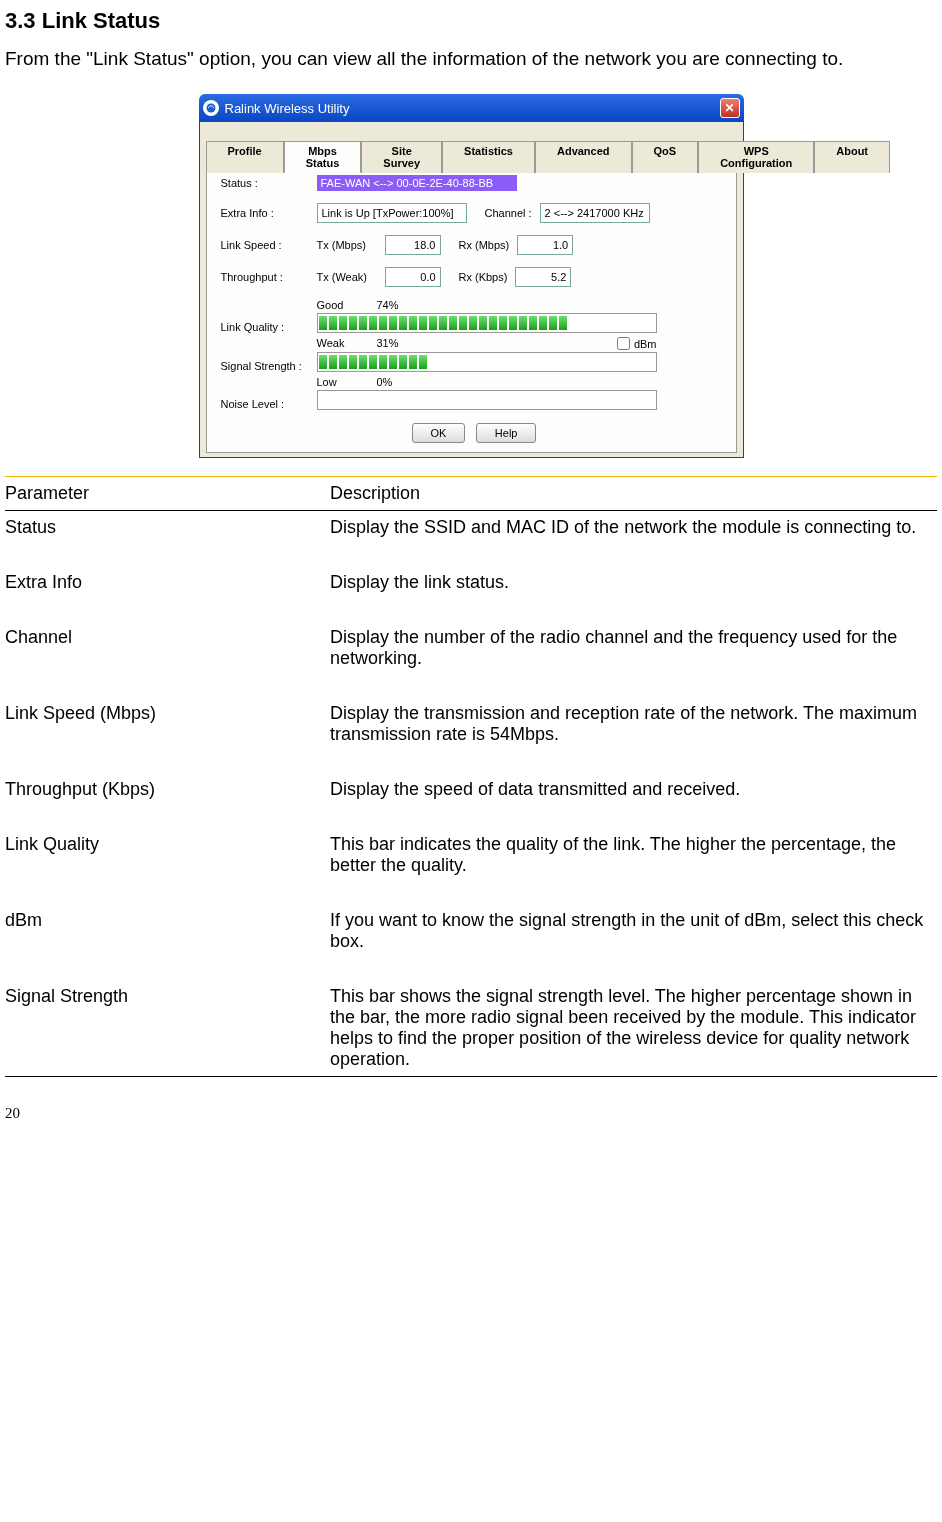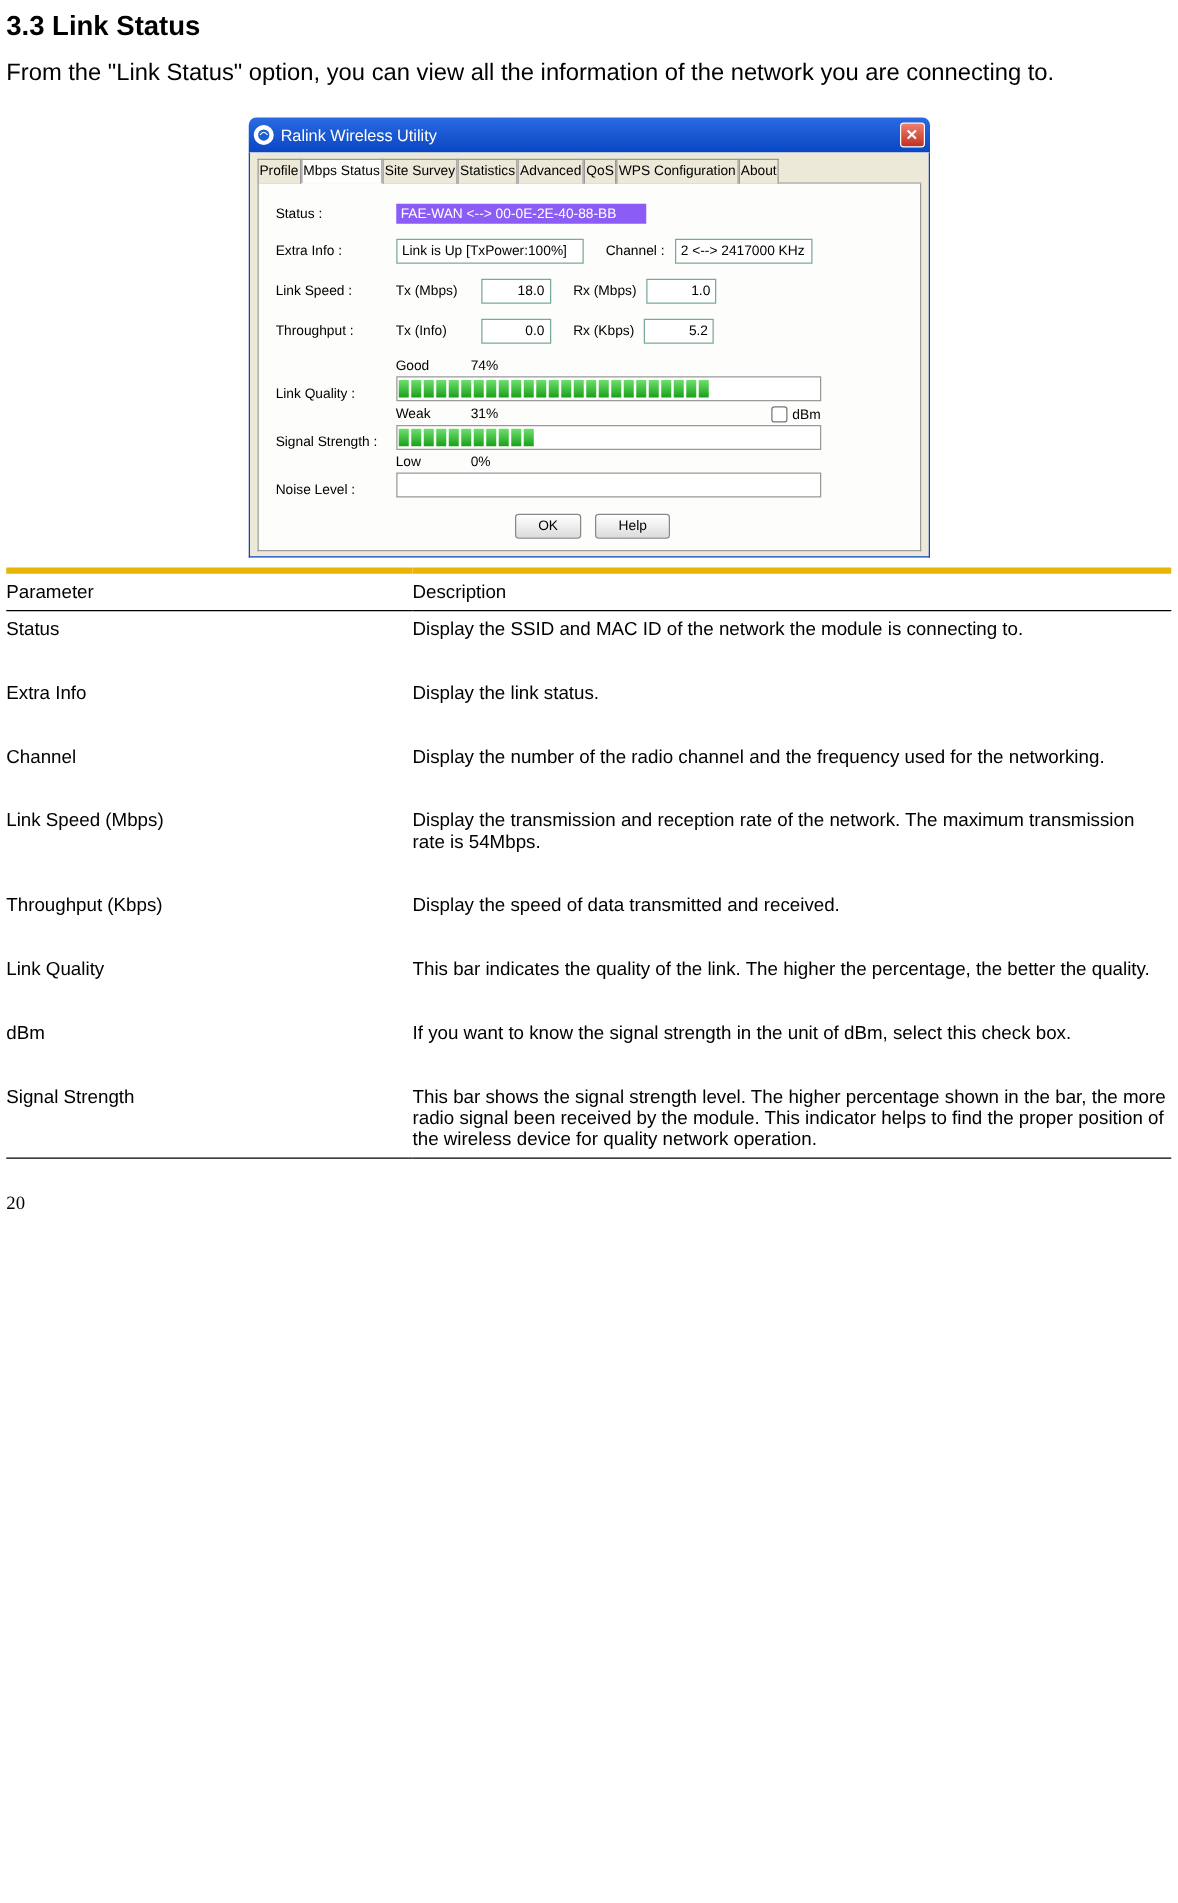--- a/index.html
+++ b/index.html
@@ -1,49 +1,49 @@
 <!DOCTYPE html>
 <html><head>
   <meta charset="utf-8">
   <style>
     * { box-sizing: border-box; margin: 0; padding: 0; }
     body { font-family: Arial, sans-serif; background: #fff; width: 942px; margin: 0 auto; padding: 0 5px 40px; color: #000; }
     .section-heading { font-size: 22px; font-weight: bold; margin: 8px 0 14px; }
     .intro-text { font-size: 19px; margin-bottom: 24px; }
-    .screenshot-wrap { text-align: center; margin-bottom: 8px; }
+    .screenshot-wrap { text-align: center; margin-bottom: 18px; }
     .screenshot { display: inline-block; width: 545px; }
     .titlebar { background: linear-gradient(to bottom,#2a6ae2,#0a46c2); height: 28px; border-radius: 6px 6px 0 0; display: flex; align-items: center; padding: 0 4px; }
     .titlebar-icon { width: 16px; height: 16px; background:#fff; border-radius:50%; margin-right:6px; display:flex;align-items:center;justify-content:center;}
     .titlebar-icon svg{width:12px;height:12px;}
     .titlebar-text { color:#fff; font-size:13px; flex:1; text-align:left; }
     .close-btn { width:20px; height:20px; background: linear-gradient(to bottom,#f08070,#c03020); border:1px solid #fff; border-radius:3px; color:#fff; font-size:12px; font-weight:bold; line-height:18px; text-align:center; }
     .win-body { background:#ece9d8; border:1px solid #0a46c2; border-top:none; padding:4px 6px 6px; }
     .tabs { display:flex; gap:0; border-bottom:1px solid #999; font-size:11px; }
-    .tab { padding:3px 1px; background:#ece9d8; border:1px solid #999; border-bottom:none; position:relative; top:1px; }
+    .tab { padding:3px 21px; background:#ece9d8; border:1px solid #999; border-bottom:none; position:relative; top:15px;font-weight:bold; }
     .tab.active { background:#fdfdfb; border-bottom:1px solid #fdfdfb; }
     .panel { background:#fdfdfb; border:1px solid #999; border-top:none; padding:16px 14px 38px; text-align:left; font-size:11px; }
     .row { display:flex; align-items:center; margin-bottom:12px; }
     .lbl { width:96px; }
     .status-box { background:#8b5cf6; color:#fff; padding:2px 4px; font-size:11px; width:200px; }
     .inp { border:1px solid #7a9; background:#fff; padding:2px 4px; font-size:11px; height:20px; }
     .inp.med { width:150px; }
     .inp.sml { width:56px; text-align:right; }
     .inp.chn { width:110px; }
     .sublabel { font-size:11px; margin:0 8px 0 18px; }
     .sublabel2 { font-size:11px; margin:0 8px 0 0; width:60px; display:inline-block; }
     .bar-wrap { width:340px; border:1px solid #999; height:20px; background:#fff; display:flex; }
     .seg { width:8px; margin:2px 1px; background: linear-gradient(to bottom,#6de06d,#1aa01a); }
     .bar-label-row { display:flex; width:340px; font-size:11px; margin-bottom:2px; margin-left:96px; }
     .bar-label-row .q1{width:60px;}
     .dbm-check{display:flex;align-items:center; gap:4px; margin-left:auto;}
     .bar-block{display:flex;align-items:flex-end;margin-bottom:4px;}
     .bar-block .lbl{width:96px;}
     .buttons-row{ text-align:center; margin-top:-30px; padding:0 10px 8px;}
     .btn{ display:inline-block; background:linear-gradient(to bottom,#fff,#dcdcdc); border:1px solid #888; border-radius:3px; padding:3px 18px; font-size:11px; margin-left:6px;}
-    .param-table { width:100%; border-collapse:collapse; font-size:15px; border-top:5px solid #eab308; }
+    .param-table { width:100%; border-collapse:collapse; font-size:18px; border-top:1px solid #eab308; }
     .param-table th { text-align:left; font-weight:normal; padding:6px 0; border-bottom:1px solid #000; }
     .param-table td { vertical-align:top; padding:6px 0 28px; }
     .param-table td:first-child { width:325px; }
     .param-table tr:last-child td { border-bottom:1px solid #000; padding-bottom:6px;}
     .page-num { text-align:left; font-size:15px; margin-top:28px;font-family:Liberation Serif, serif; }
   </style>
 </head>
 <body>
 
 <h2 class="section-heading">3.3   Link Status</h2>
@@ -89,21 +89,21 @@
         <div class="row">
           <span class="lbl">Link Speed :</span>
           <span class="sublabel2">Tx (Mbps)</span>
           <input class="inp sml" readonly="" value="18.0" style="">
           <span class="sublabel">Rx (Mbps)</span>
           <input class="inp sml" readonly="" value="1.0" style="">
         </div>
 
         <div class="row">
           <span class="lbl">Throughput :</span>
-          <span class="sublabel2">Tx (Info)</span>
+          <span class="sublabel2">Tx (Weak)</span>
           <input class="inp sml" readonly="" value="0.0" style="">
           <span class="sublabel">Rx (Kbps)</span>
           <input class="inp sml" readonly="" value="5.2" style="">
         </div>
 
         <div class="bar-label-row">
           <span class="q1">Good</span>
           <span>74%</span>
         </div>
         <div class="bar-block">

